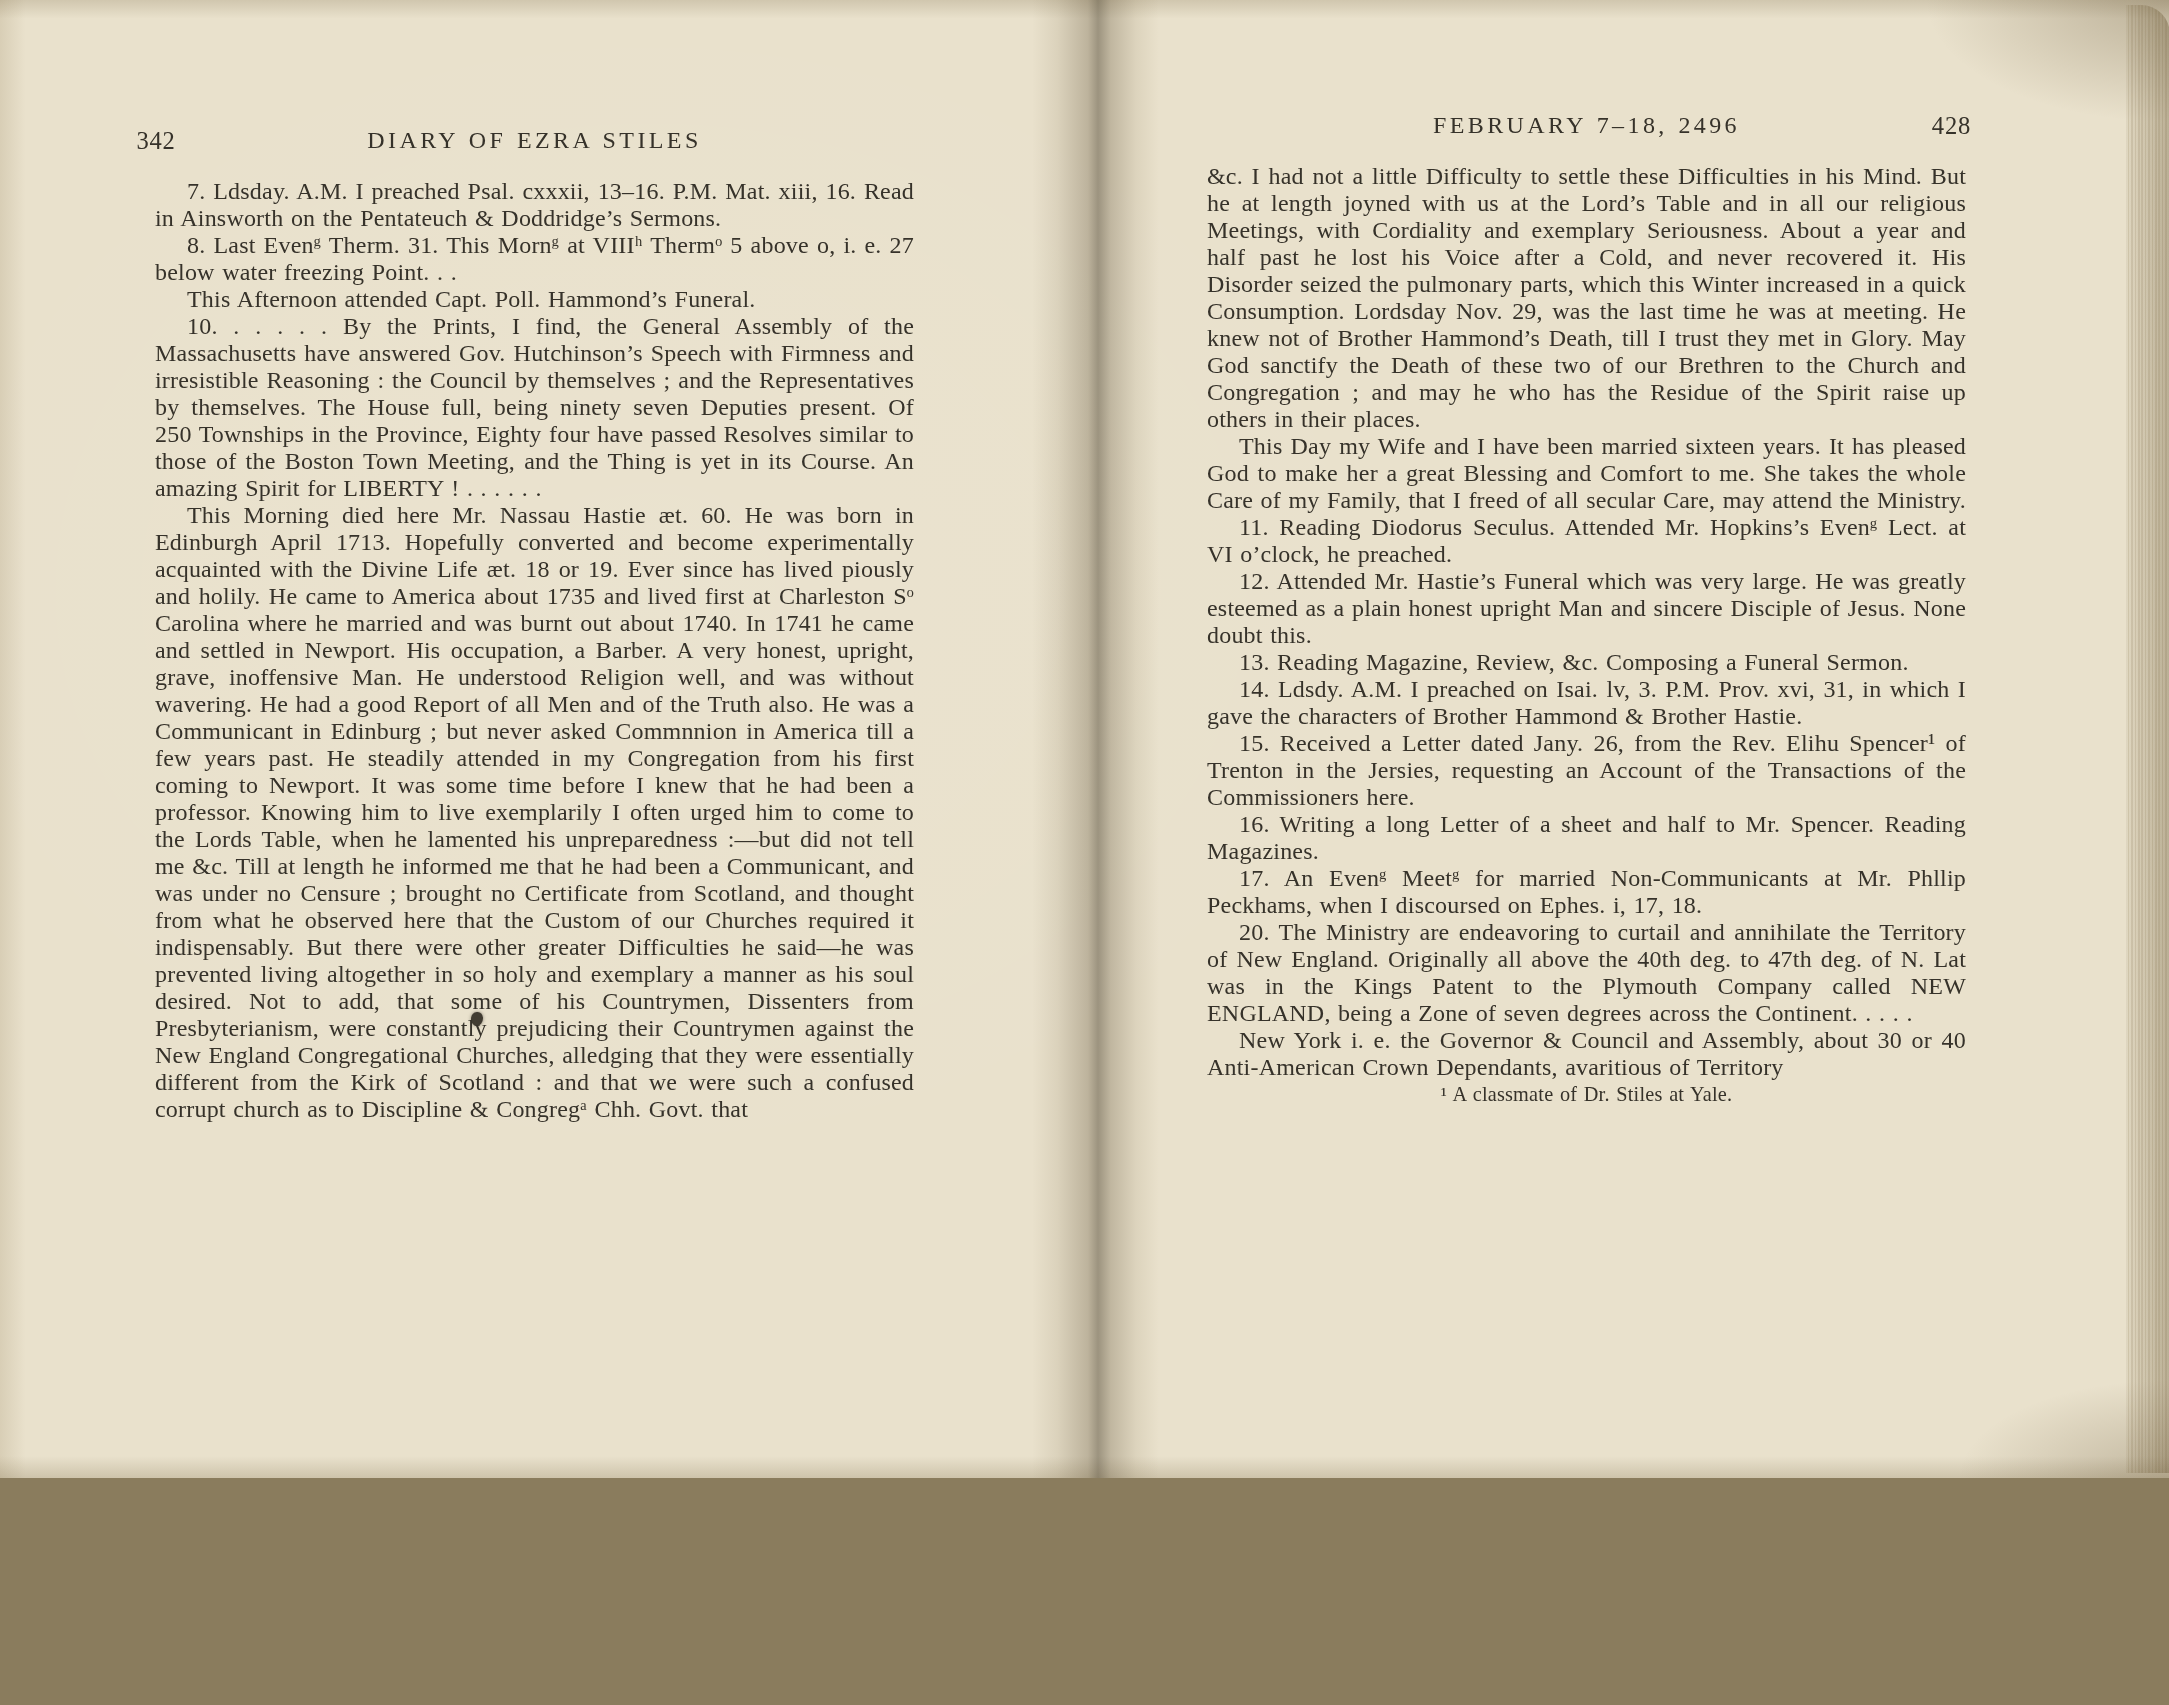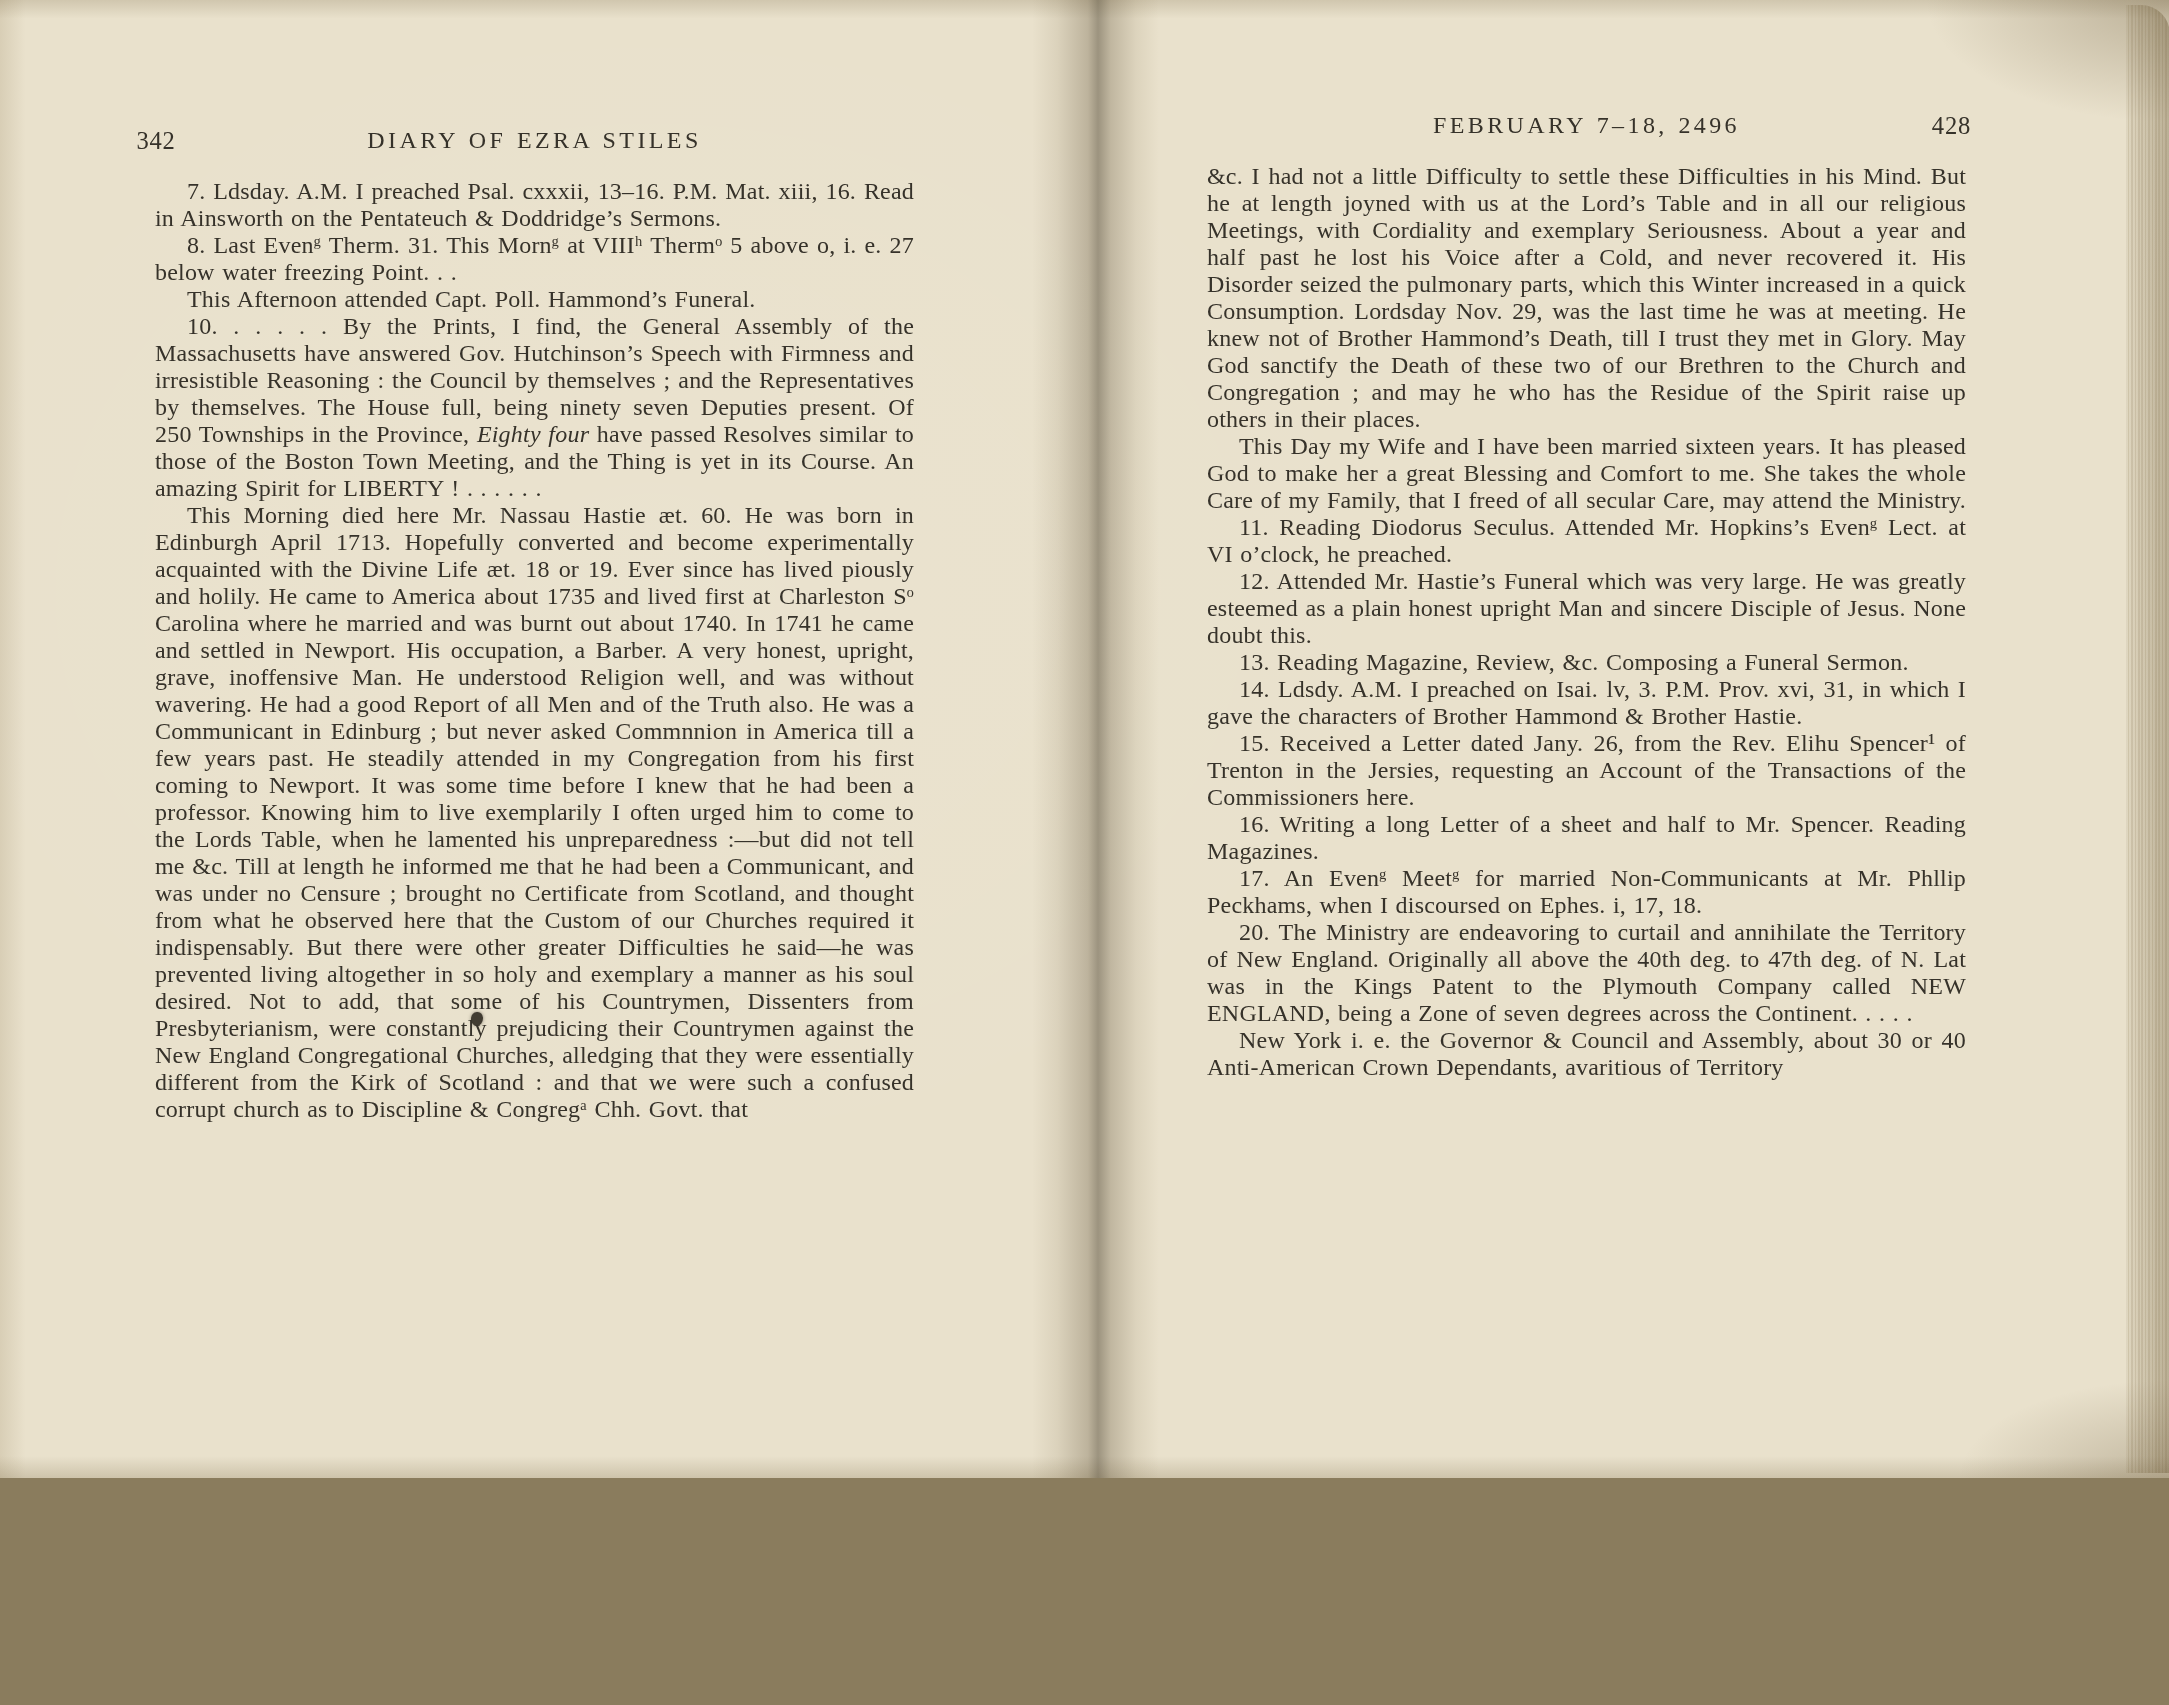--- a/index.html
+++ b/index.html
@@ -107,21 +107,21 @@
     margin: 0;
     text-indent: 32px;
   }
   .col p.noindent { text-indent: 0; }
   .footnote {
     margin-top: 10.2px;
     font-size: 20.3px;
     text-align: center;
     text-indent: 0 !important;
   }
-  .ital { font-style: italic; }
+  .ital { }
   .ink-blot {
     position: absolute;
     left: 471px;
     top: 1012px;
     width: 12px;
     height: 14.4px;
     border-radius: 50% 45% 55% 50%;
     background: rgba(35,30,22,0.85);
     box-shadow: 0 0 3.4px rgba(35,30,22,0.5);
   }
@@ -158,16 +158,17 @@
     <p>This Day my Wife and I have been married sixteen years.  It has pleased God to make her a great Blessing and Comfort to me.  She takes the whole Care of my Family, that I freed of all secular Care, may attend the Ministry.</p>
     <p>11.  Reading Diodorus Seculus.  Attended Mr. Hopkins’s Evenᵍ Lect. at VI o’clock, he preached.</p>
     <p>12.  Attended Mr. Hastie’s Funeral which was very large.  He was greatly esteemed as a plain honest upright Man and sincere Disciple of Jesus.  None doubt this.</p>
     <p>13.  Reading Magazine, Review, &amp;c.  Composing a Funeral Sermon.</p>
     <p>14.  Ldsdy.  A.M. I preached on Isai. lv, 3.  P.M. Prov. xvi, 31, in which I gave the characters of Brother Hammond &amp; Brother Hastie.</p>
     <p>15.  Received a Letter dated Jany. 26, from the Rev. Elihu Spencer¹ of Trenton in the Jersies, requesting an Account of the Transactions of the Commissioners here.</p>
     <p>16.  Writing a long Letter of a sheet and half to Mr. Spencer.  Reading Magazines.</p>
     <p>17.  An Evenᵍ Meetᵍ for married Non-Communicants at Mr. Phllip Peckhams, when I discoursed on Ephes. i, 17, 18.</p>
     <p>20.  The Ministry are endeavoring to curtail and annihilate the Territory of New England.  Originally all above the 40th deg. to 47th deg. of N. Lat was in the Kings Patent to the Plymouth Company called NEW ENGLAND, being a Zone of seven degrees across the Continent. . . . .</p>
     <p>New York i. e. the Governor &amp; Council and Assembly, about 30 or 40 Anti-American Crown Dependants, avaritious of Territory</p>
+    <p class="footnote">¹ A classmate of Dr. Stiles at Yale.</p>
   </div>
 
 </div>
 
 
 </body></html>

